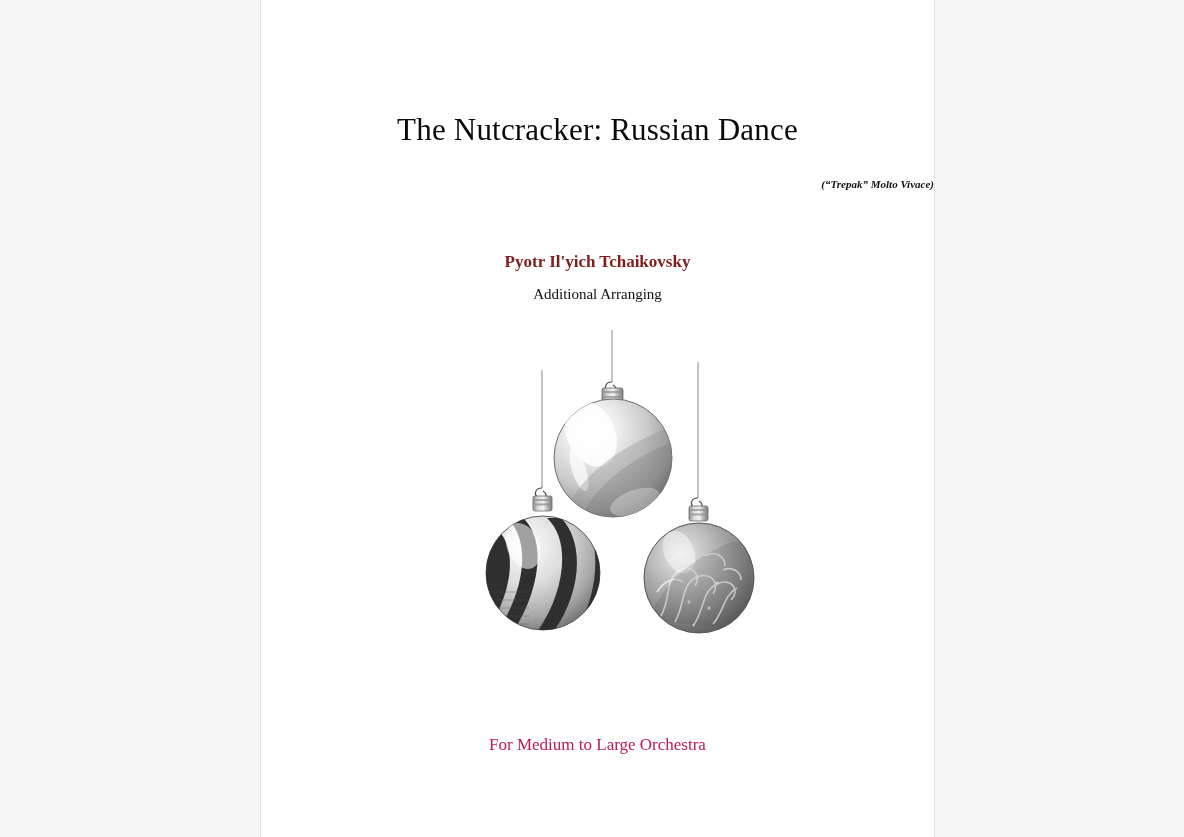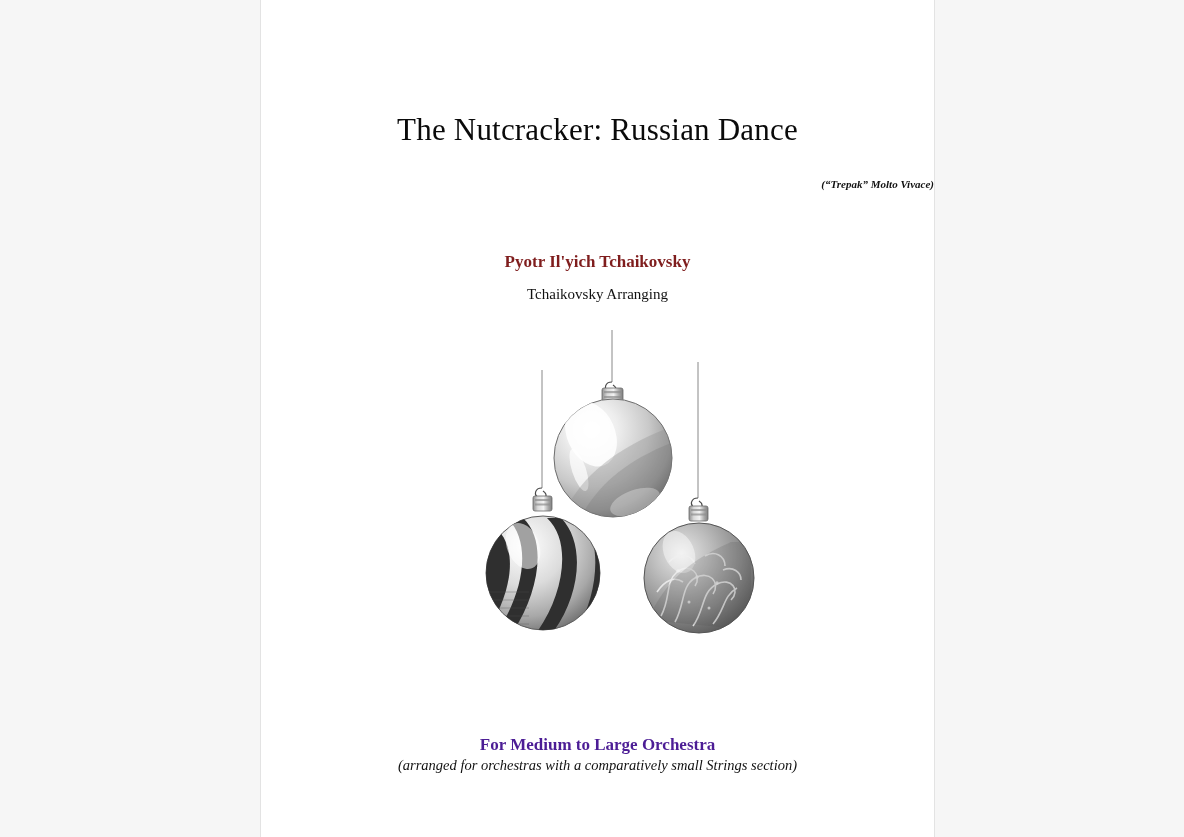--- a/index.html
+++ b/index.html
@@ -78,23 +78,23 @@
     line-height: 1.24;
     color: #111;
   }
   .ensemble {
     position: absolute;
     top: 735px;
     left: 0;
     width: 100%;
     text-align: center;
     font-family: "Liberation Serif", serif;
-    font-weight: bold;
+    font-weight: normal;
     font-size: 17px;
-    color: #4c1d95;
+    color: #be185d;
   }
   .ensemble-note {
     position: absolute;
     top: 757px;
     left: 0;
     width: 100%;
     text-align: center;
     font-family: "Liberation Serif", serif;
     font-style: italic;
     font-size: 14.5px;
@@ -115,21 +115,21 @@
   <div id="page">
     <div class="page-inner">
 
       <div class="title">The Nutcracker: Russian Dance</div>
 
       <div class="subtitle">(“Trepak” Molto Vivace)</div>
 
       <div class="composer">Pyotr Il'yich Tchaikovsky</div>
 
       <div class="arranger">
-        <div>Tchaikovsky Arranging</div>
+        <div>Additional Arranging</div>
       </div>
 
       <div id="artwork">
         <svg viewBox="0 0 673 320" width="673" height="320">
           <defs>
 
             <radialGradient id="gBig" cx="32%" cy="26%" r="78%">
               <stop offset="0%" stop-color="#ffffff"></stop>
               <stop offset="28%" stop-color="#eeeeee"></stop>
               <stop offset="62%" stop-color="#c9c9c9"></stop>
@@ -240,17 +240,16 @@
                 <circle cx="448" cy="278" r="1.5"></circle>
               </g>
               <path d="M386 290 C402 260 416 236 470 212 L490 212 L490 300 Z" fill="#4d4d4d" opacity="0.18"></path>
             </g>
           </g>
         </svg>
       </div>
 
       <div class="ensemble">For Medium to Large Orchestra</div>
 
-      <div class="ensemble-note">(arranged for orchestras with a comparatively small Strings section)</div>
 
     </div>
   </div>
 </div>
 
 </body></html>

